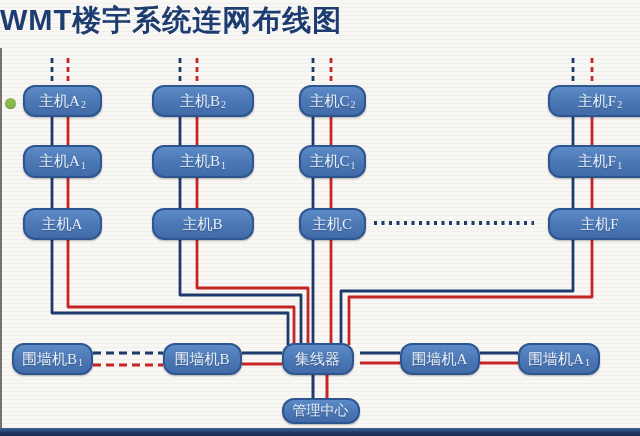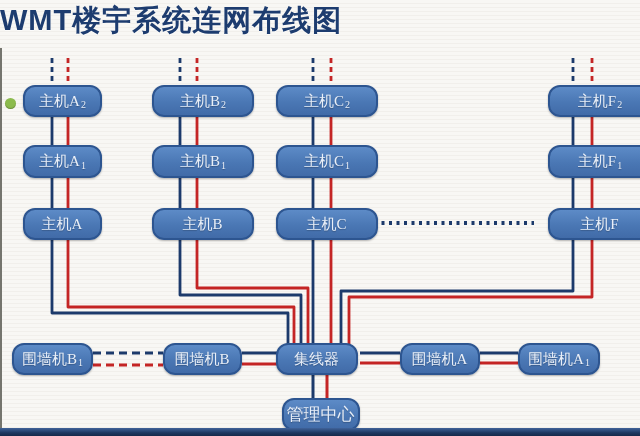--- a/index.html
+++ b/index.html
@@ -25,29 +25,29 @@
     position:absolute;display:flex;align-items:center;justify-content:center;
     background:linear-gradient(180deg,#5d8bc7 0%,#4a77b4 55%,#416ba8 100%);
     border:2px solid #2d5590;box-sizing:border-box;border-radius:12px;
     color:#e9eff8;font-size:15px;font-family:"Liberation Serif",serif;
     box-shadow:0 1px 2px rgba(0,0,0,.28);
     text-shadow:0 1px 1px rgba(0,0,0,.25);
   }
   .node sub{font-size:10px;line-height:1;margin-left:1px;align-self:flex-end;padding-bottom:5px;}
   
   .colA{left:23px;width:79px}.colB{left:152px;width:102px}
-  .colC{left:276px;width:102px}.colF{left:548px;width:104px}
+  .colC{left:299px;width:67px}.colF{left:548px;width:104px}
   .r1{top:85px;height:32px}.r2{top:145px;height:33px}.r3{top:208px;height:32px}
   
   .wb1{left:12px;top:343px;width:81px;height:32px}
   .wb {left:163px;top:343px;width:79px;height:32px}
-  .hub{left:276px;top:343px;width:82px;height:32px}
+  .hub{left:282px;top:343px;width:72px;height:32px}
   .wa {left:400px;top:343px;width:80px;height:32px}
   .wa1{left:518px;top:343px;width:82px;height:32px}
-  .mgmt{left:282px;top:398px;width:78px;height:33px;font-size:17px}
+  .mgmt{left:282px;top:398px;width:78px;height:26px;font-size:14px}
 </style>
 </head>
 <body>
 
 <div class="stage">
 
   <svg class="wiring" width="640" height="436" viewBox="0 0 640 436">
 
     <g stroke="#1c3a6b" stroke-width="2.8" fill="none" stroke-linejoin="round">
       <path d="M52 58 V85" stroke-dasharray="5 4"></path>

